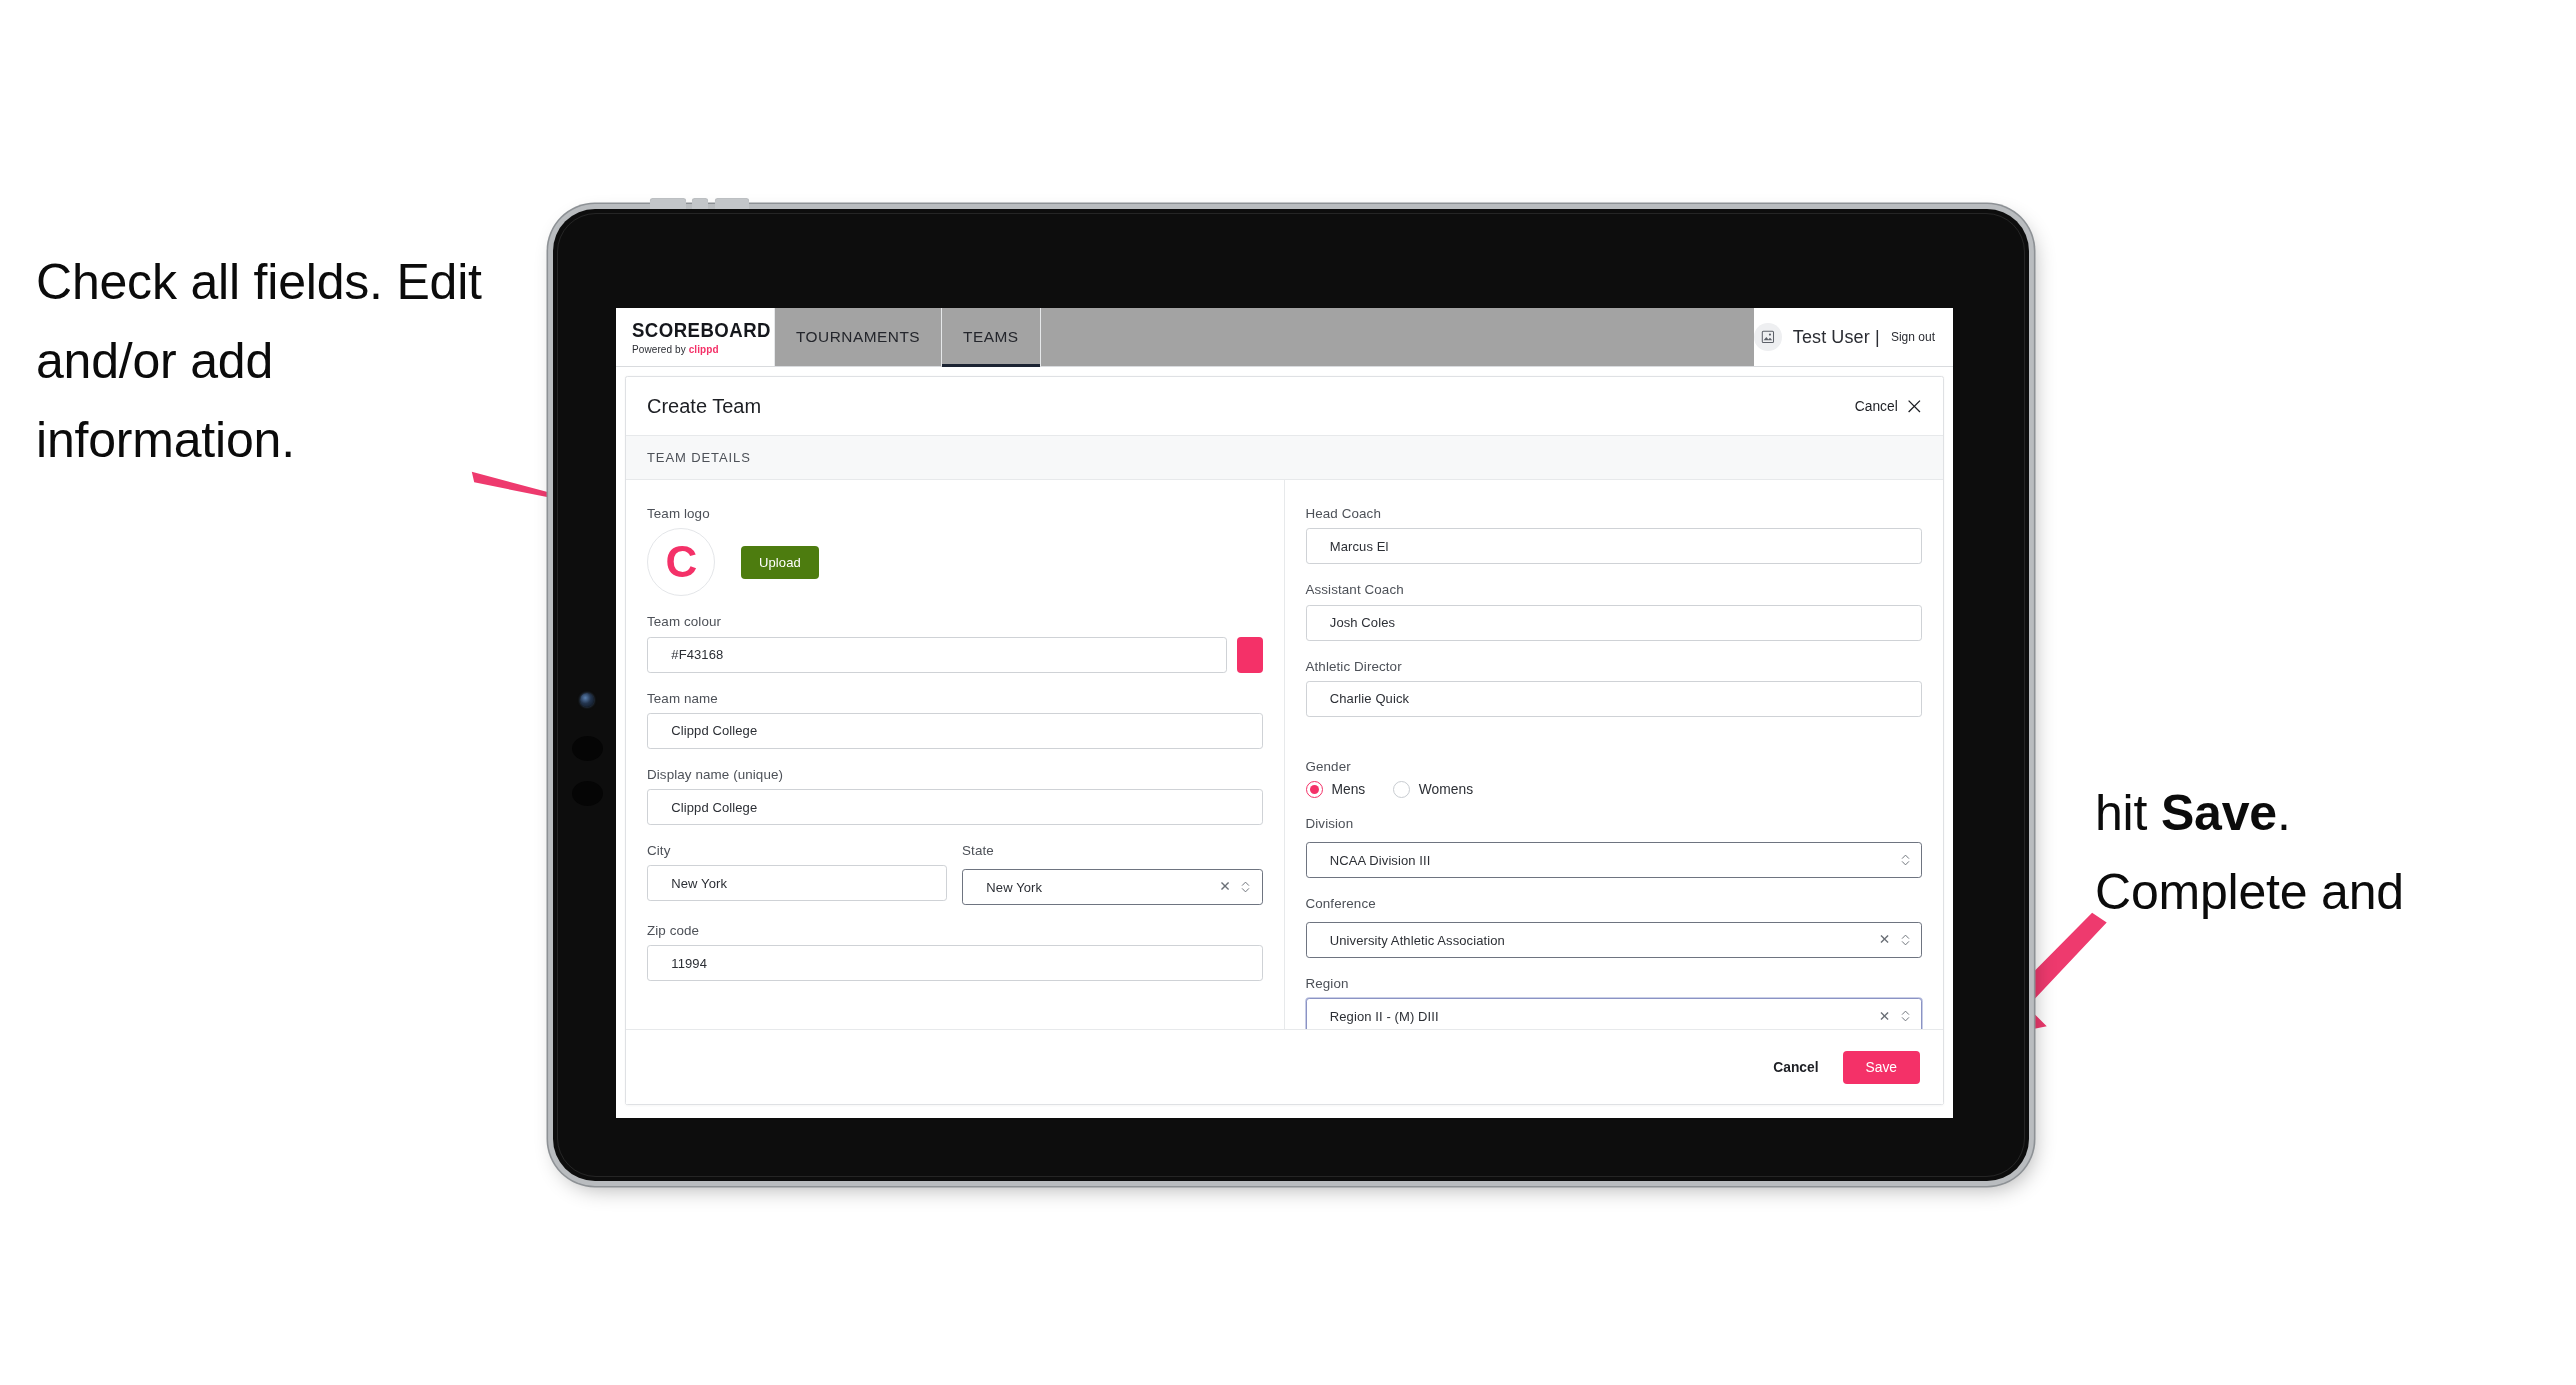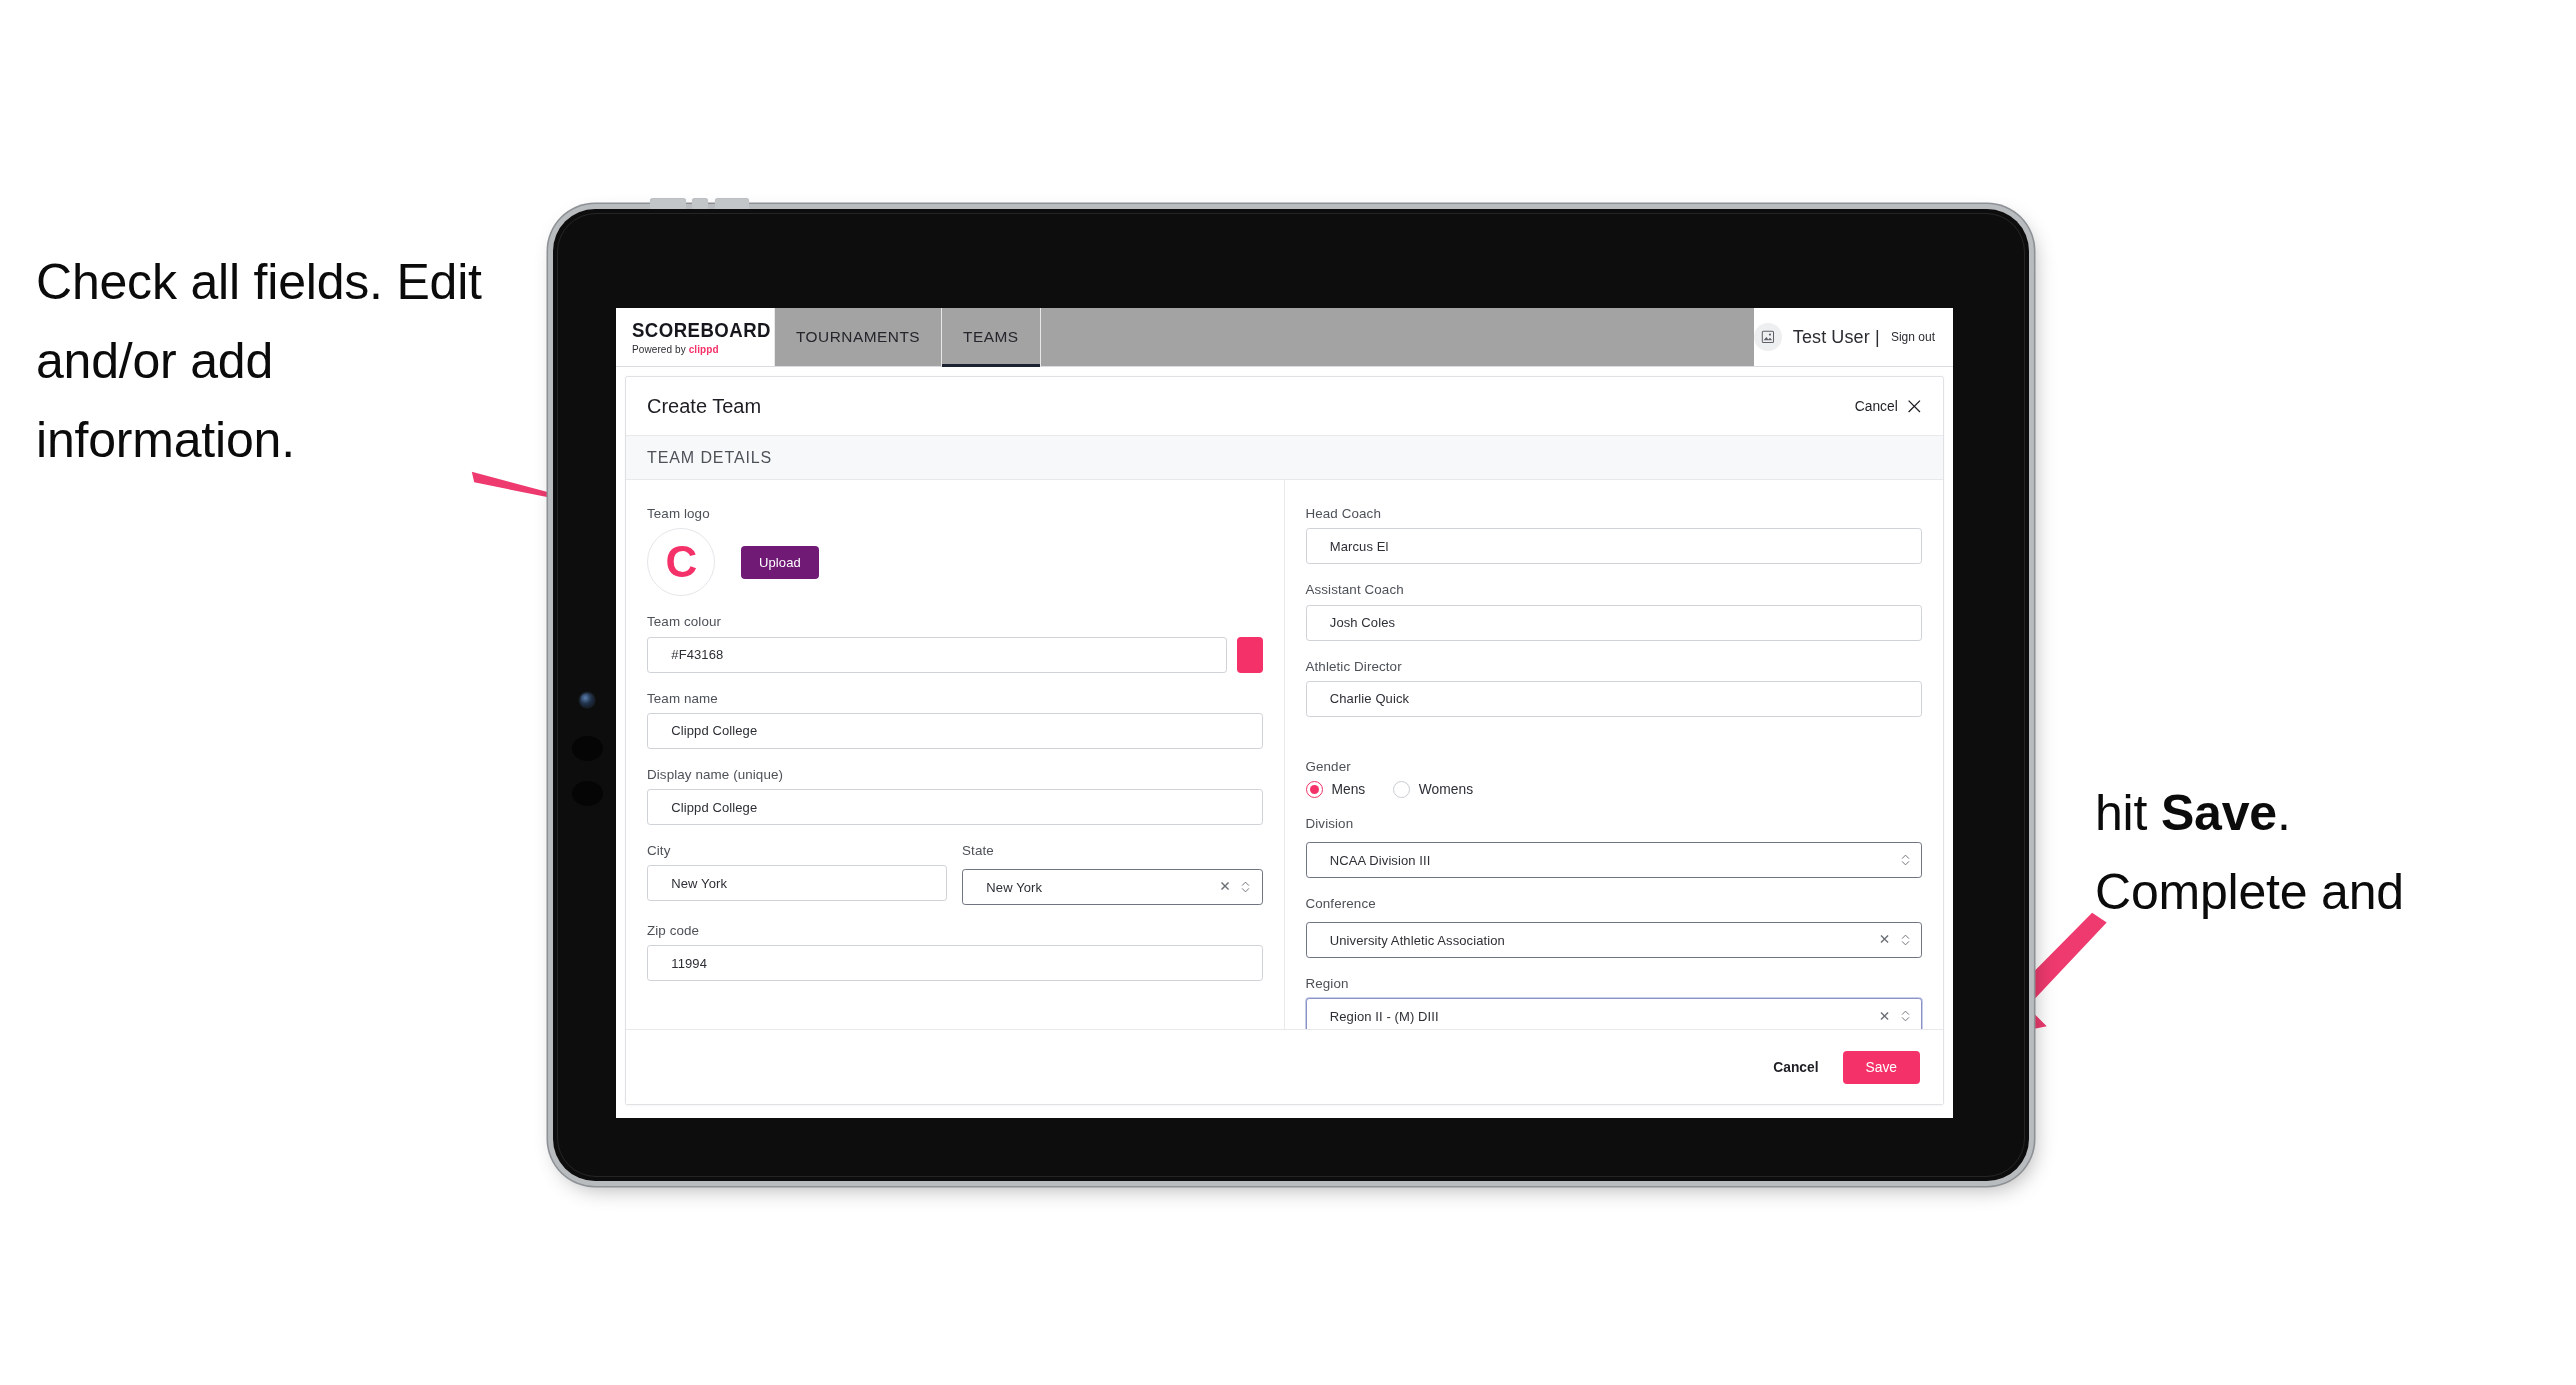--- a/index.html
+++ b/index.html
@@ -201,21 +201,21 @@
     height: 45px;
     background: #f7f8f9;
     border-top: 0.8px solid #e7e9eb;
     border-bottom: 0.8px solid #e7e9eb;
     display: flex;
     align-items: center;
     padding-left: 21px;
     box-sizing: border-box;
   }
   #section-bar span {
-    font-size: 16px;
+    font-size: 13px;
     letter-spacing: 0.9px;
     color: #4d5158;
   }
 
   #form-body {
     flex: 1;
     display: flex;
     background: #ffffff;
     min-height: 0;
   }
@@ -268,21 +268,21 @@
     background: #ffffff;
   }
   #logo-glyph {
     font-size: 44px;
     font-weight: 800;
     color: #f43168;
     line-height: 1;
     letter-spacing: -0.8px;
   }
   #upload-btn {
-    background: #701a75;
+    background: #4d7c0f;
     color: #ffffff;
     font-size: 13px;
     padding: 9px 18px;
     border-radius: 4px;
     cursor: pointer;
     letter-spacing: 0.1px;
   }
 
   
   #colour-row { display: flex; align-items: center; gap: 9.7px; }

